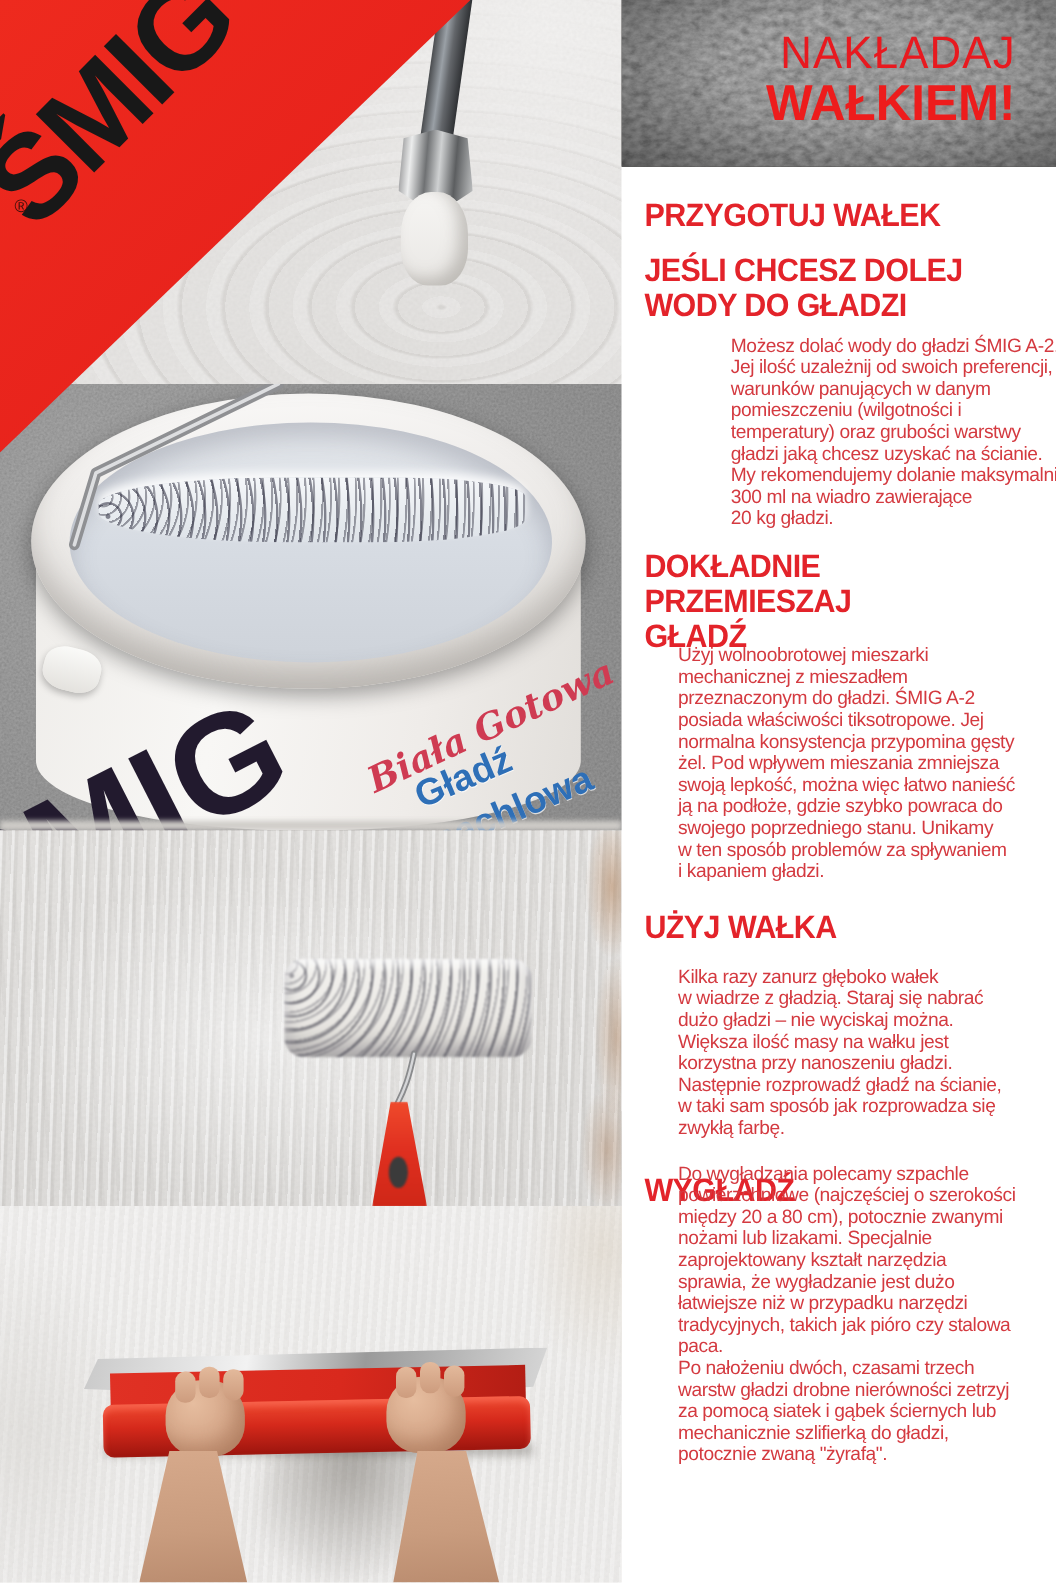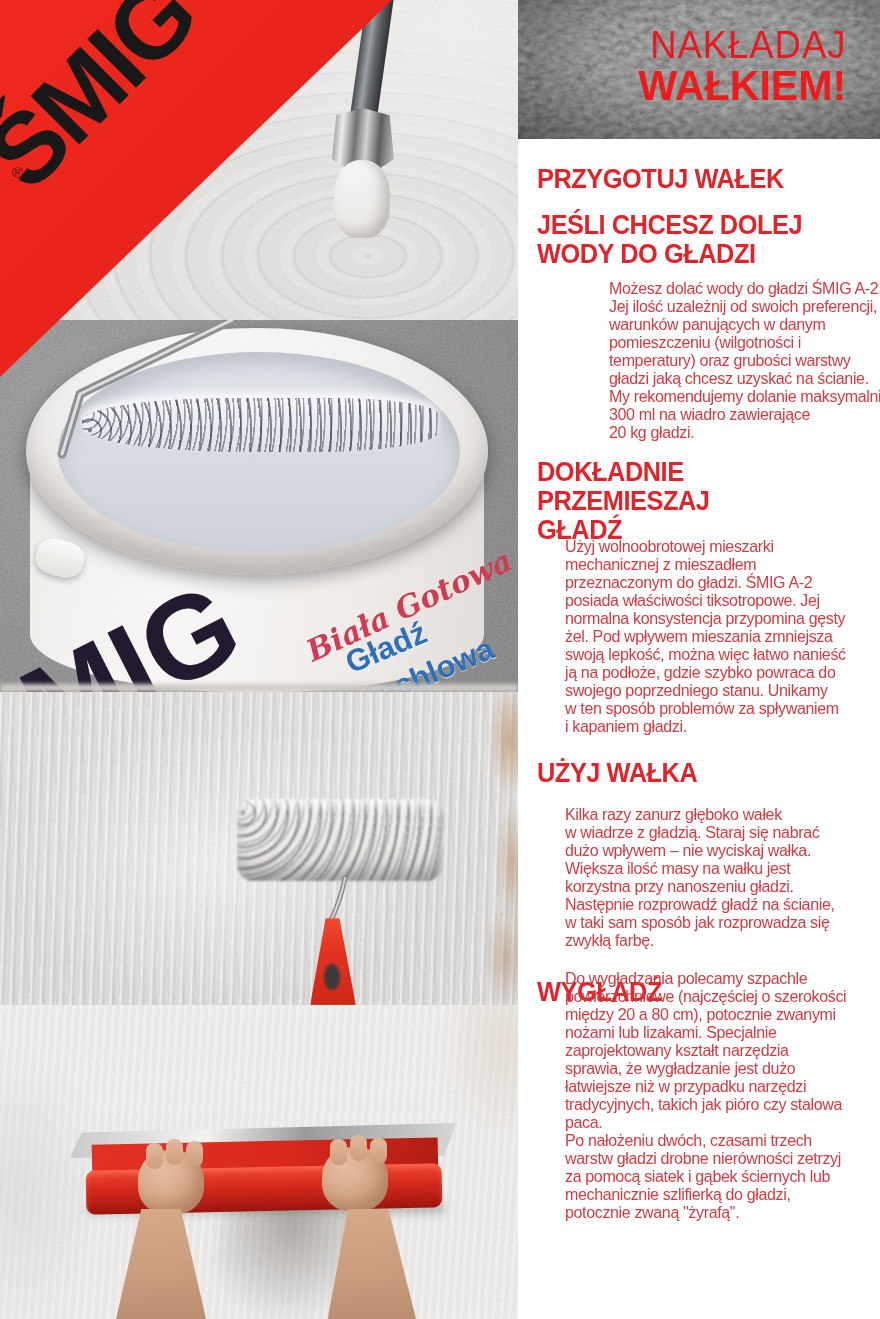--- a/index.html
+++ b/index.html
@@ -276,21 +276,21 @@
 żel. Pod wpływem mieszania zmniejsza
 swoją lepkość, można więc łatwo nanieść
 ją na podłoże, gdzie szybko powraca do
 swojego poprzedniego stanu. Unikamy
 w ten sposób problemów za spływaniem
 i kapaniem gładzi.</p>
 
     <h2 class="hd hd4">UŻYJ WAŁKA</h2>
     <p class="bd bd3">Kilka razy zanurz głęboko wałek
 w wiadrze z gładzią. Staraj się nabrać
-dużo wpływem – nie wyciskaj wałka.
+dużo gładzi – nie wyciskaj można.
 Większa ilość masy na wałku jest
 korzystna przy nanoszeniu gładzi.
 Następnie rozprowadź gładź na ścianie,
 w taki sam sposób jak rozprowadza się
 zwykłą farbę.</p>
 
     <h2 class="hd hd5">WYGŁADŹ</h2>
     <p class="bd bd4">Do wygładzania polecamy szpachle
 powierzchniowe (najczęściej o szerokości
 między 20 a 80 cm), potocznie zwanymi

